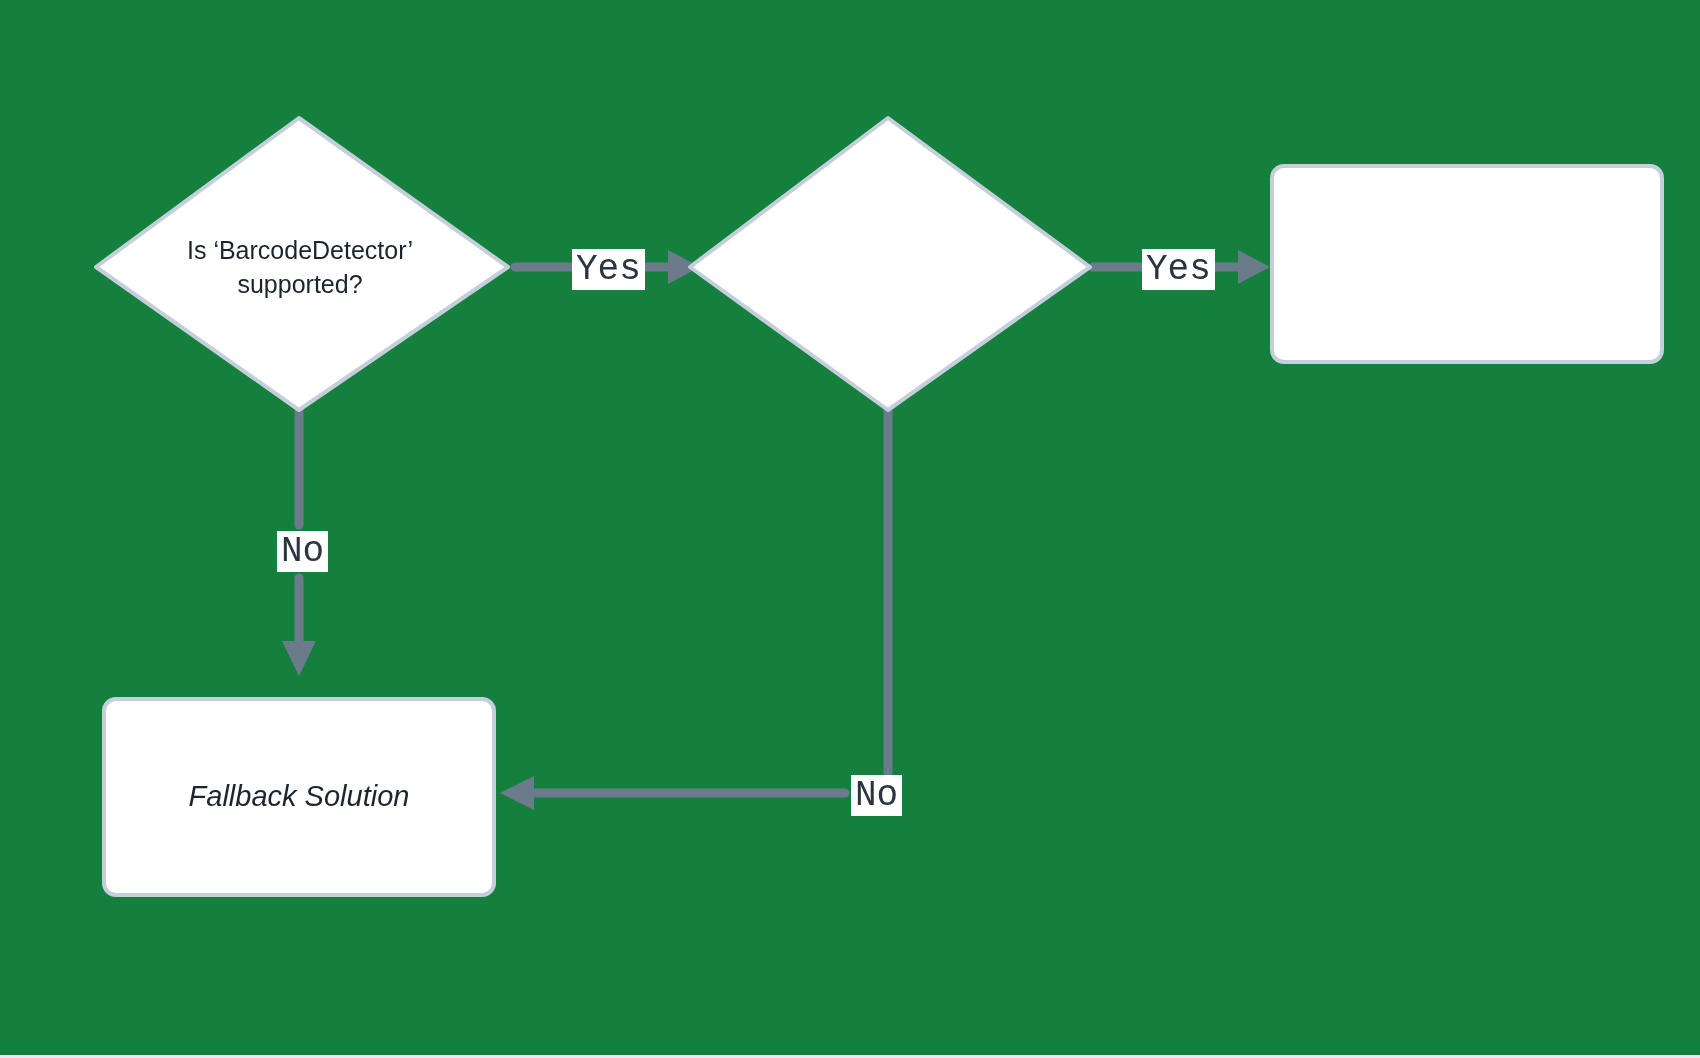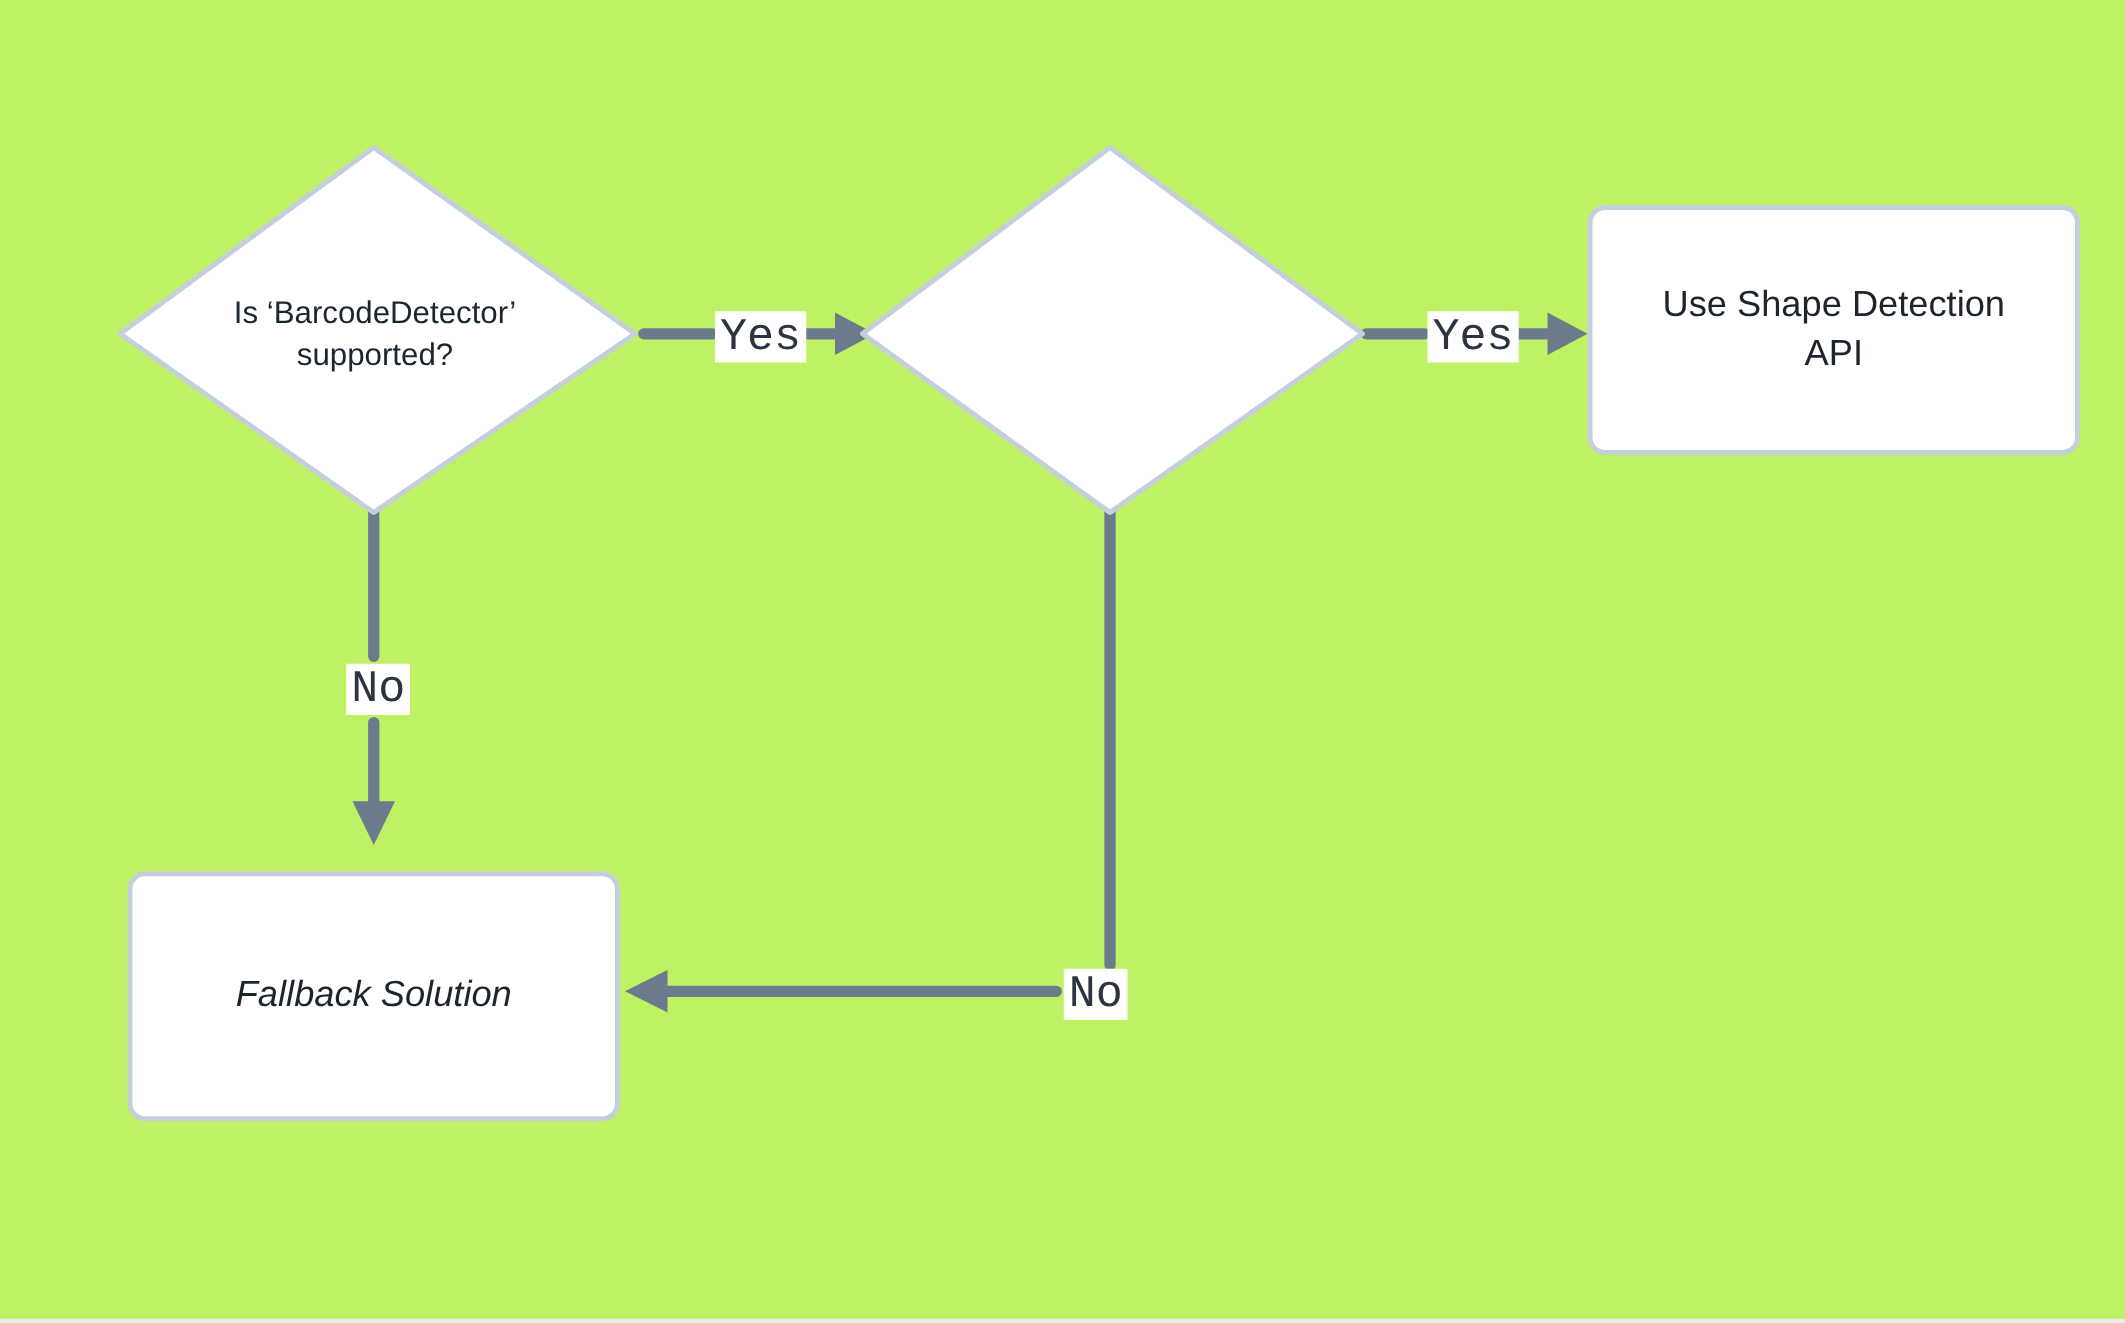--- a/index.html
+++ b/index.html
@@ -7,21 +7,21 @@
     padding: 0;
     background: #ffffff;
   }
   body {
     font-family: "Liberation Sans", sans-serif;
   }
   #canvas {
     position: relative;
     width: 1700px;
     height: 1058px;
-    background: #bef264;
+    background: #15803d;
     overflow: hidden;
   }
   #flow-svg {
     position: absolute;
     left: 0;
     top: 0;
     width: 1700px;
     height: 1058px;
   }
   .node-label {
@@ -97,22 +97,20 @@
 
     <rect x="1272" y="166" width="390" height="196" rx="12" ry="12" fill="#ffffff" stroke="#c5cfdb" stroke-width="4"></rect>
 
     <rect x="104" y="699" width="390" height="196" rx="12" ry="12" fill="#ffffff" stroke="#c5cfdb" stroke-width="4"></rect>
   </svg>
 
   <div class="node-label diamond-label" style="left:120px; top:215px; width:360px; height:105px;">Is ‘BarcodeDetector’
 supported?</div>
 
 
-  <div class="node-label box-label" style="left:1282px; top:196px; width:370px; height:136px;">Use Shape Detection
-API</div>
 
   <div class="node-label box-label" style="left:114px; top:729px; width:370px; height:136px;font-style:italic;">Fallback Solution</div>
 
   <div class="edge-label" style="left:572px; top:249px;">Yes</div>
 
   <div class="edge-label" style="left:1142px; top:249px;">Yes</div>
 
   <div class="edge-label" style="left:277px; top:531px;">No</div>
 
   <div class="edge-label" style="left:851px; top:775px;">No</div>

